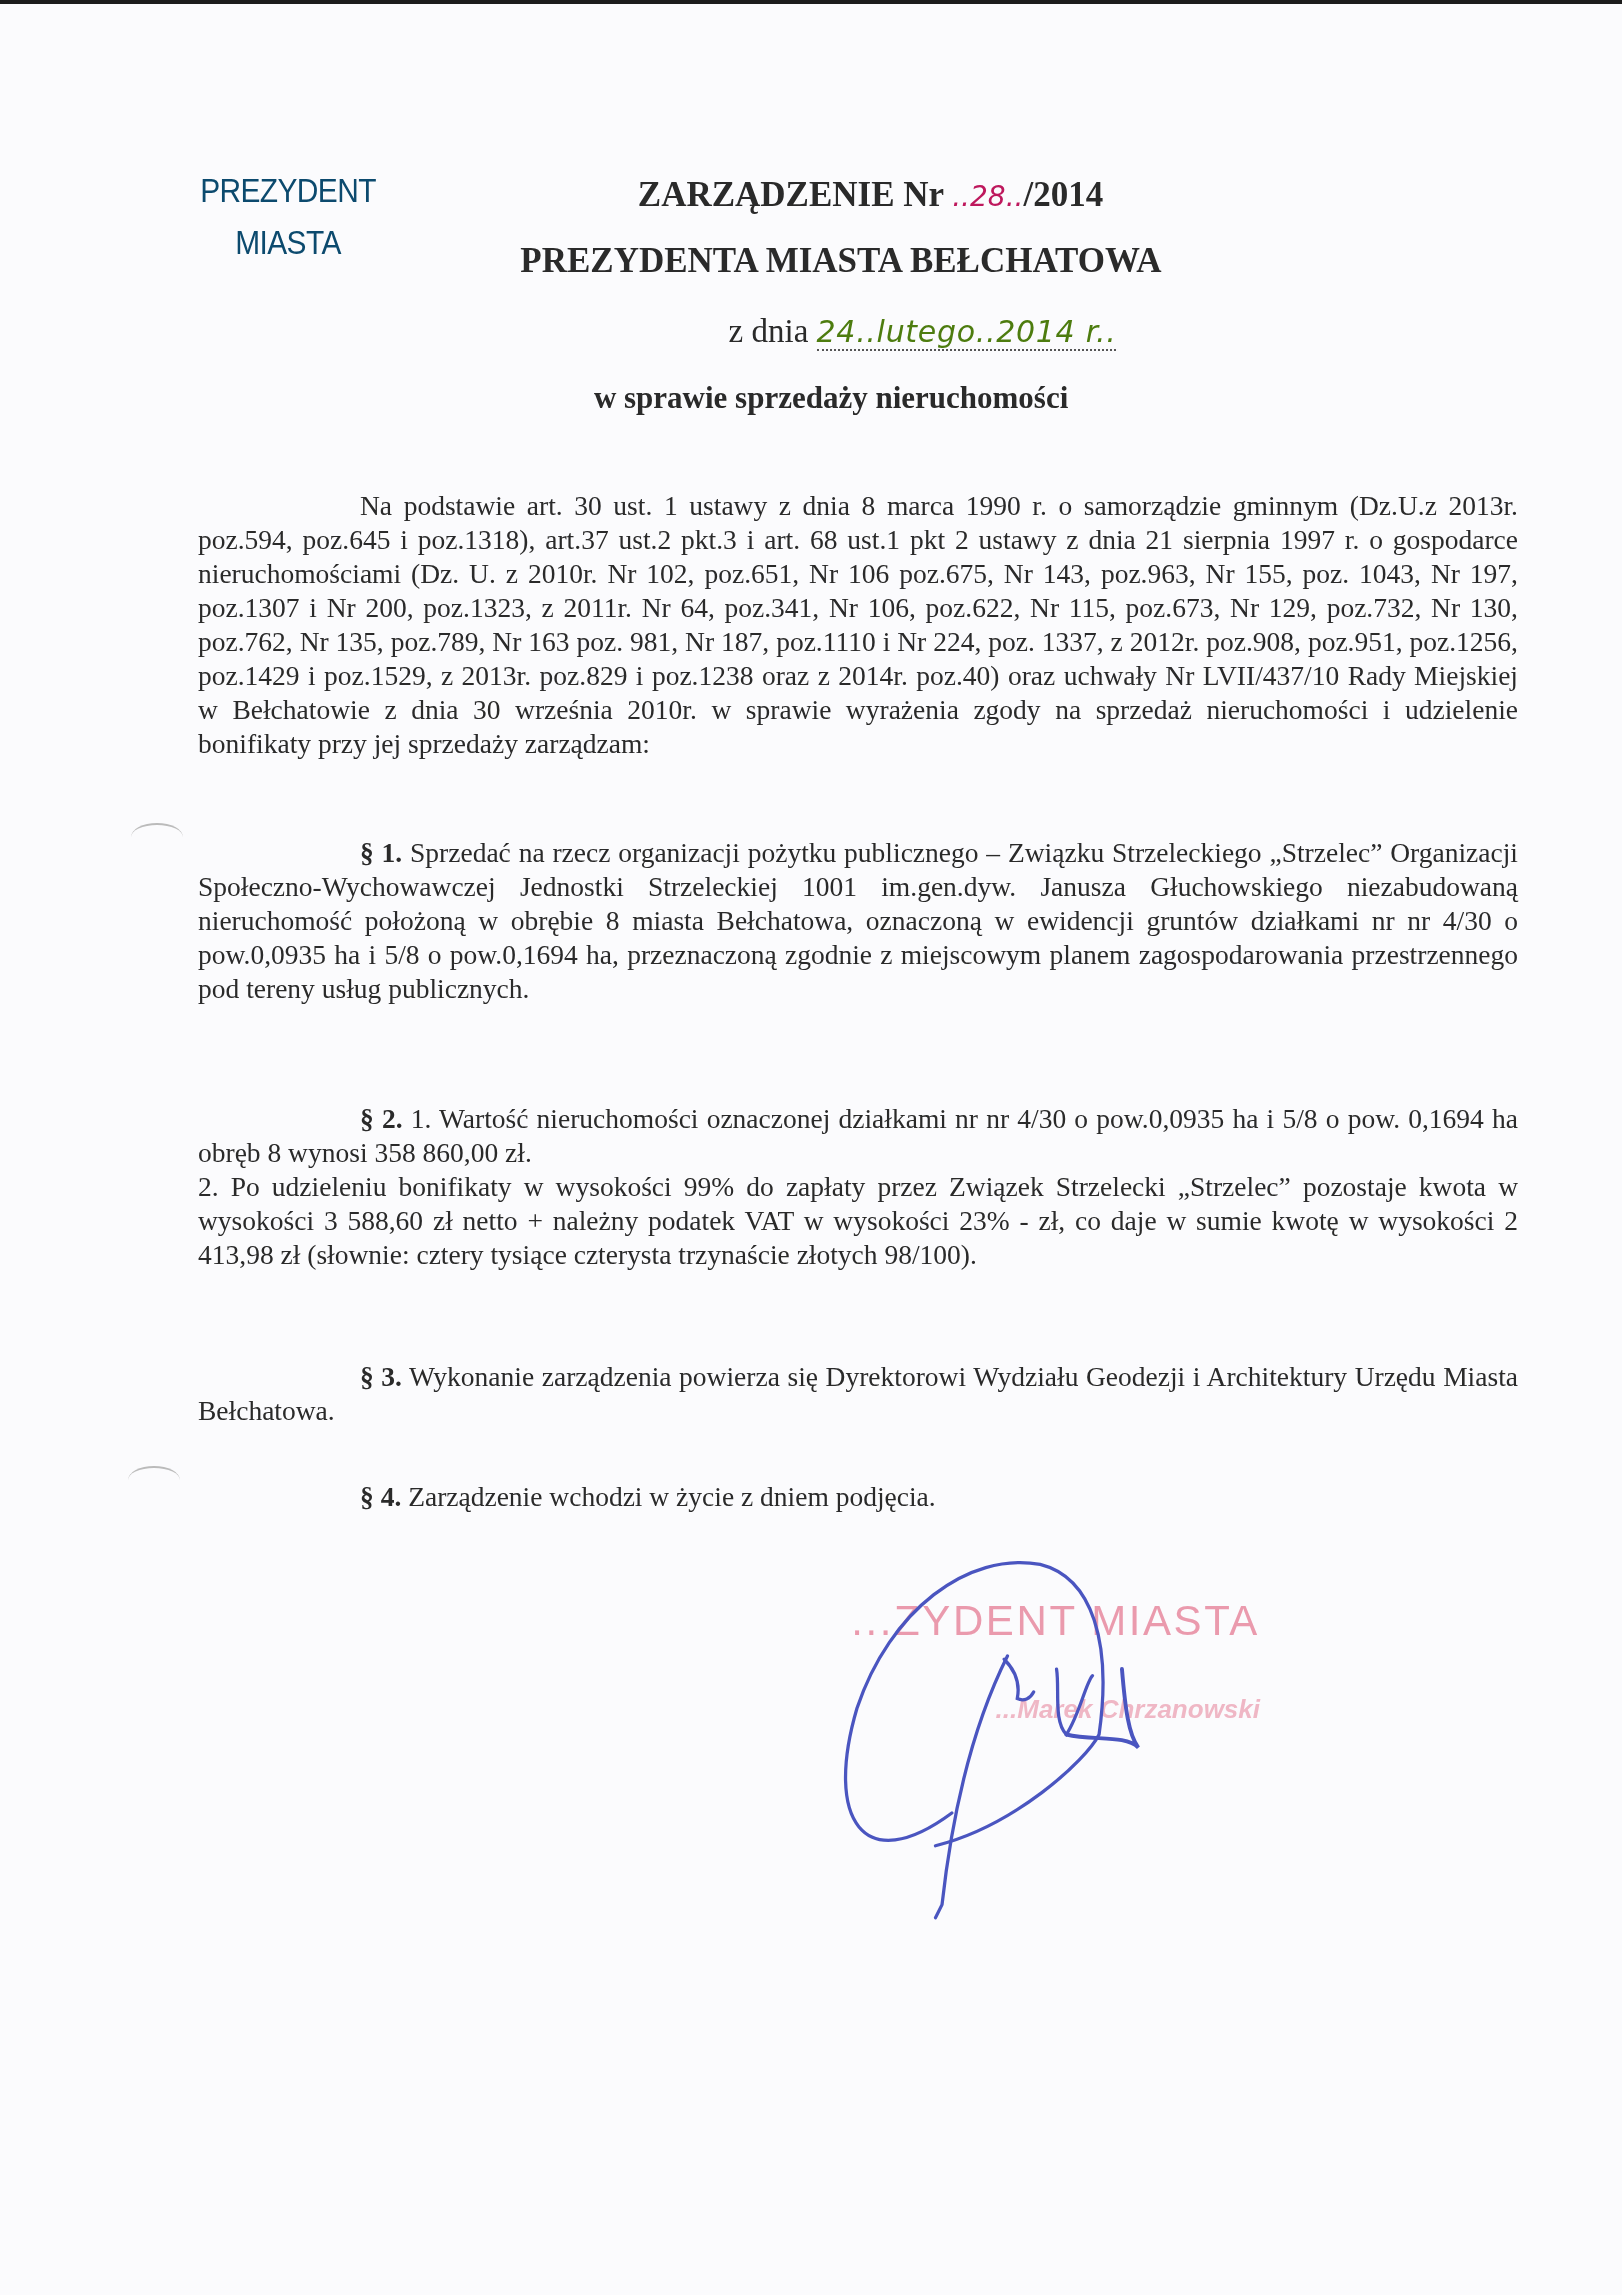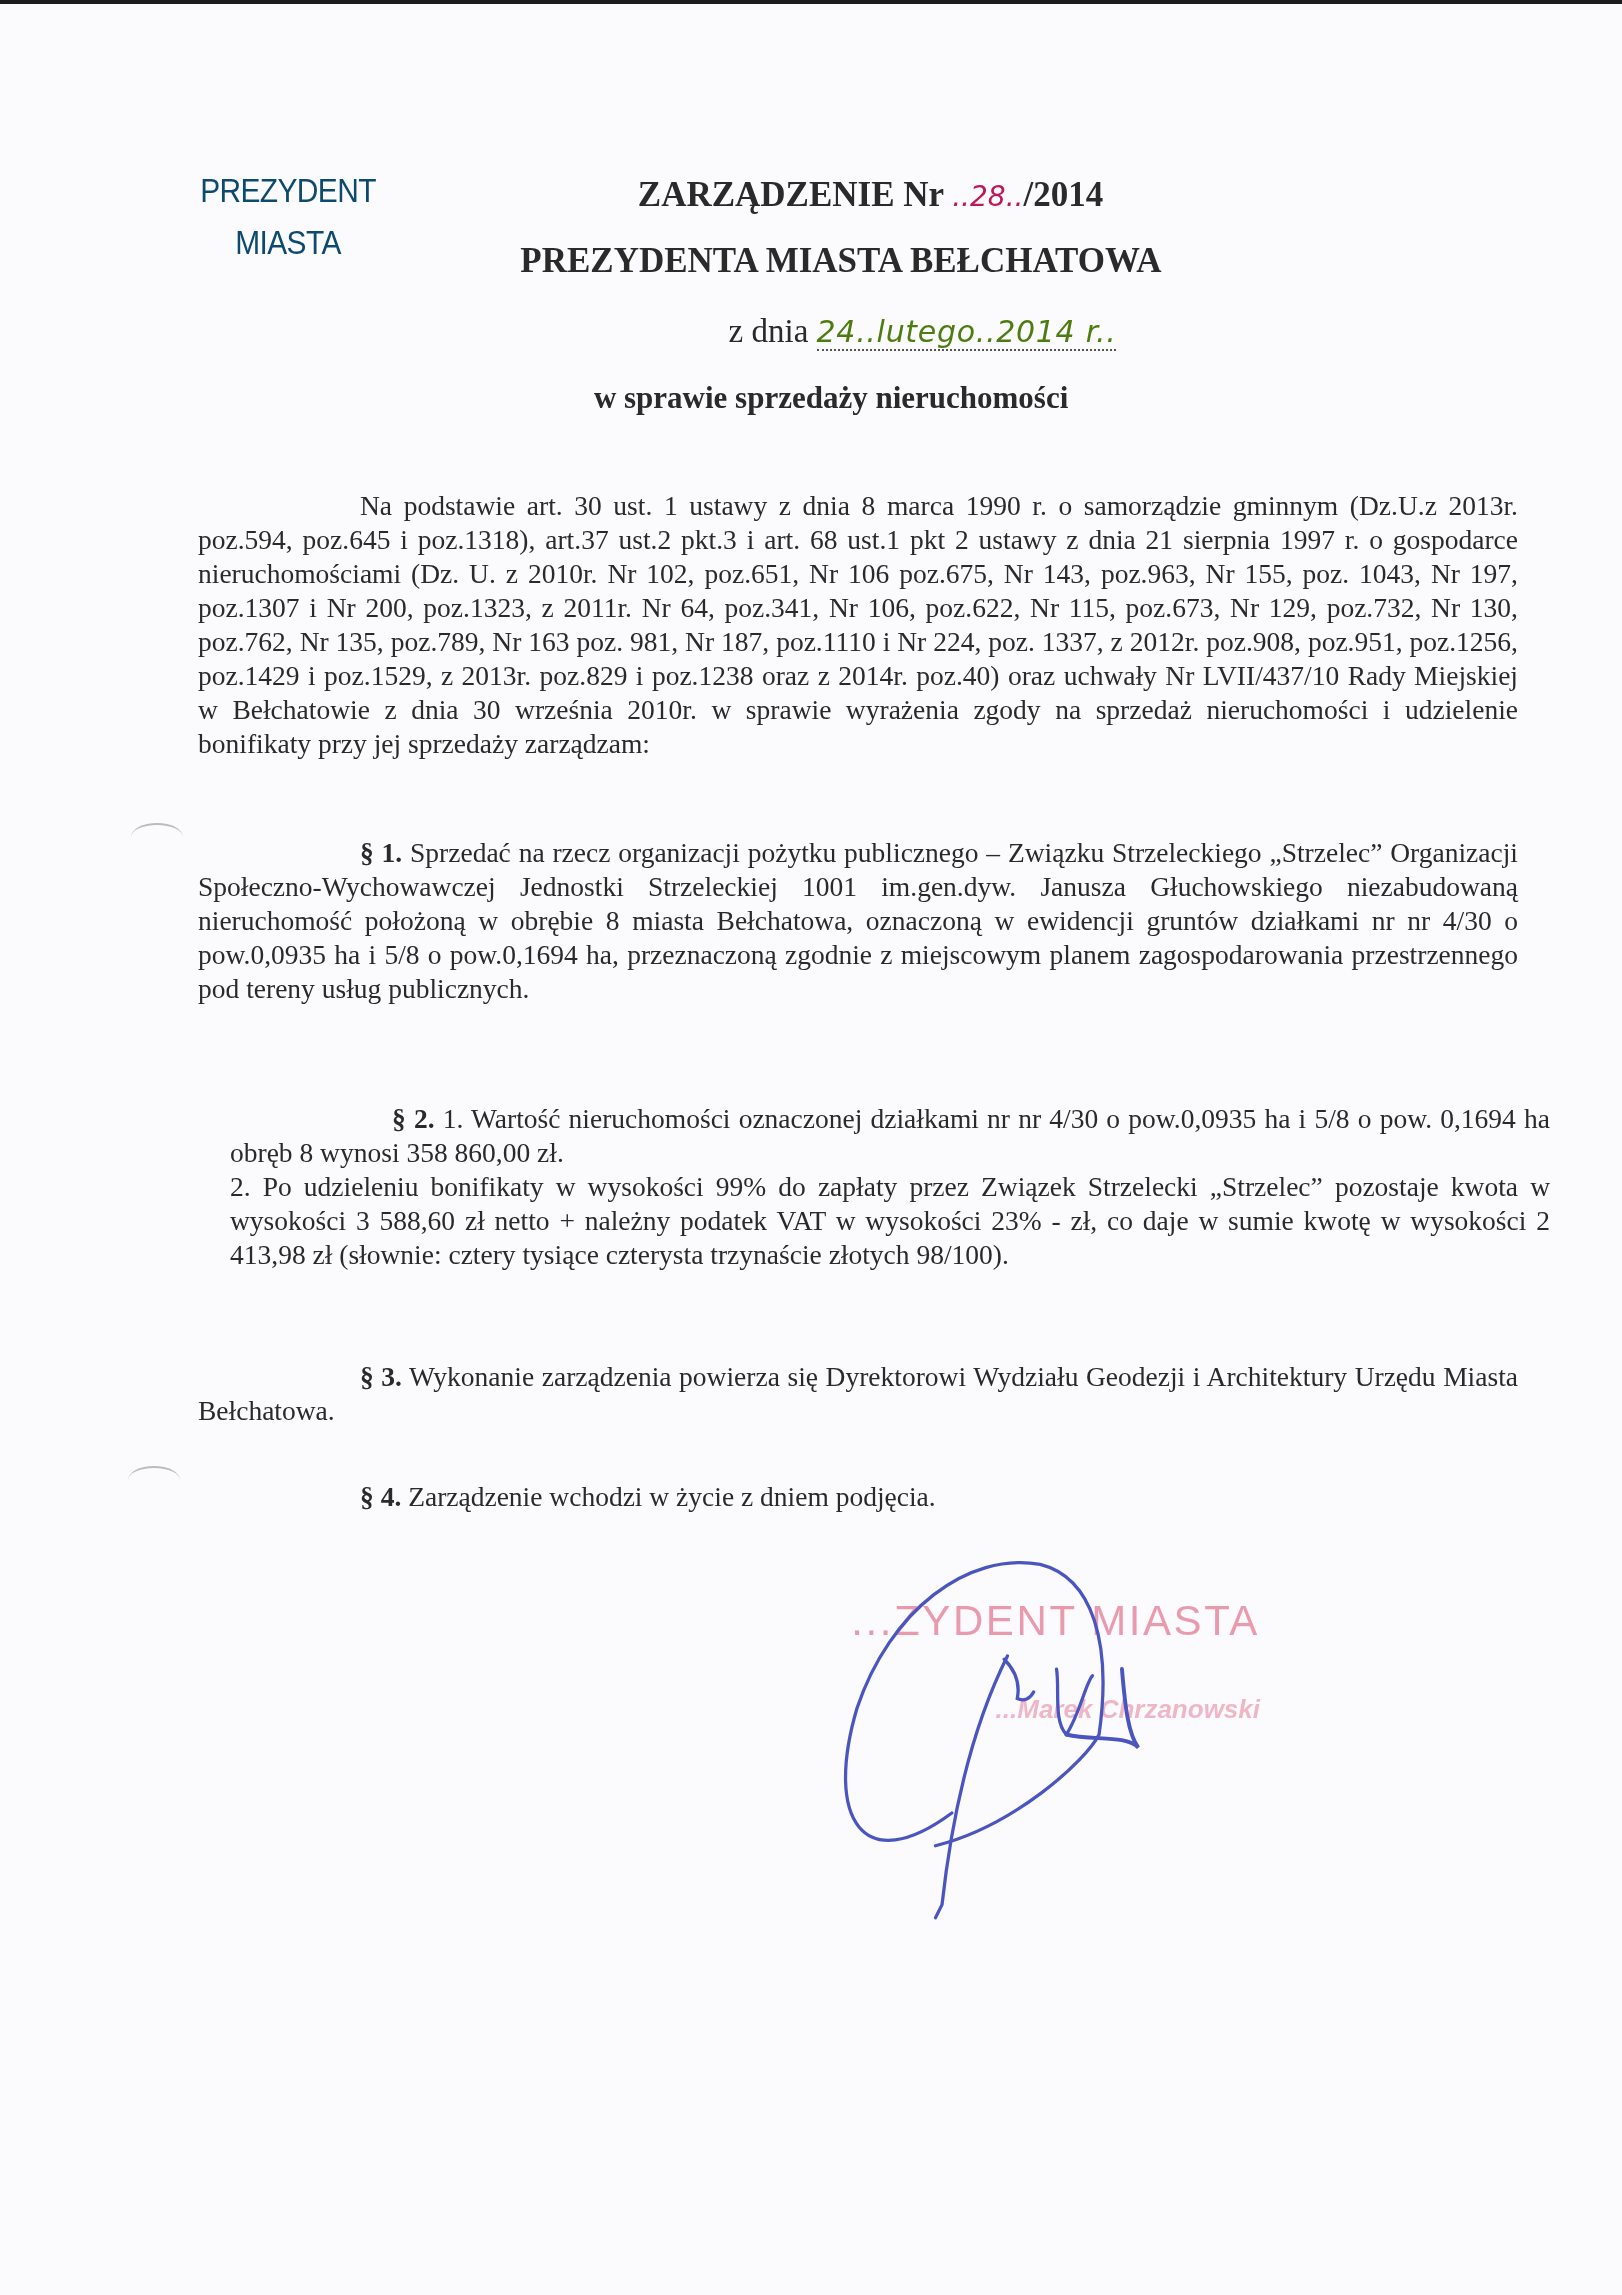--- a/index.html
+++ b/index.html
@@ -42,21 +42,21 @@
   .subject-line { top: 380px; font-size: 31px; left: 19.6px; }
 
   .body-text {
     position: absolute; left: 198px; width: 1320px;
     font-size: 27.5px; line-height: 34px;
     text-align: justify;
   }
   .indent { text-indent: 162px; }
   .p-intro { top: 489px; }
   .p1 { top: 836px; }
-  .p2 { top: 1102px; margin-left: 32px; }
+  .p2 { top: 1102px; }
   .p3 { top: 1360px; }
   .p4 { top: 1480px; }
   .body-text b { font-weight: bold; }
   .plain { text-indent: 0; }
 
   .punch { position: absolute; width: 52px; height: 26px; border-top: 2px solid #bbb; border-radius: 50% 50% 0 0; }
   .punch1 { left: 131px; top: 823px; }
   .punch2 { left: 128px; top: 1466px; }
 
   .sign-stamp {

